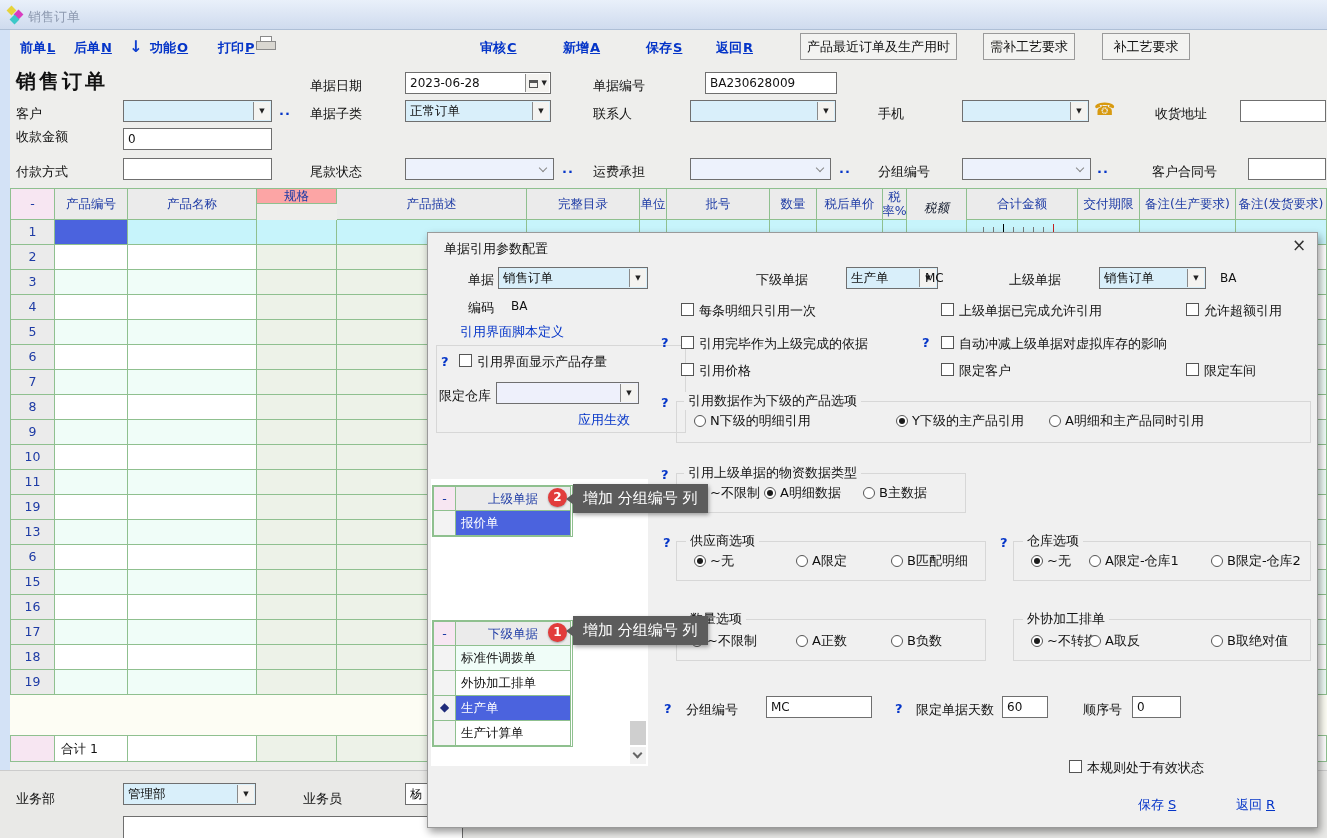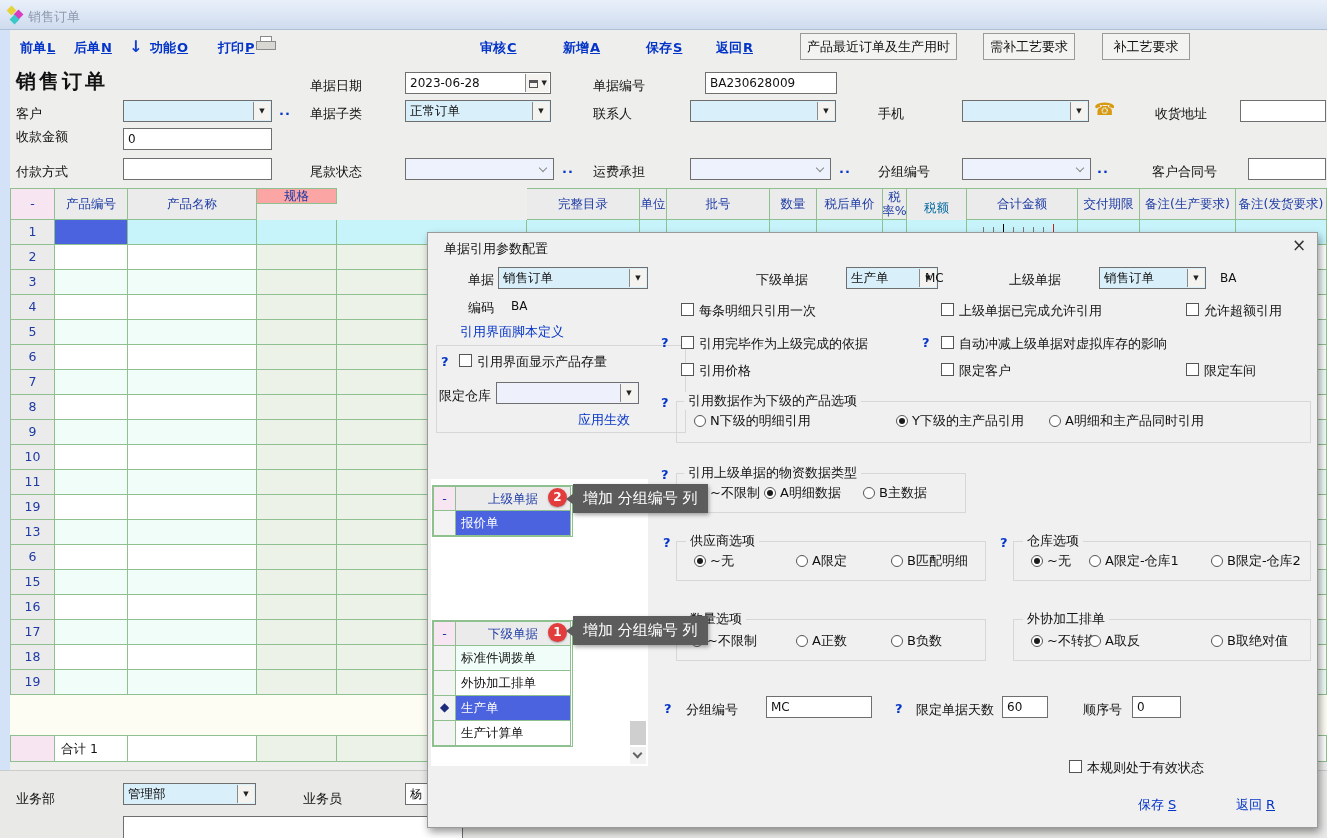--- a/index.html
+++ b/index.html
@@ -137,27 +137,28 @@
     </div>
   <span class="dots" style="left:1097px;top:161px">..</span>
   <span class="lbl" style="left:1152px;top:163px">客户合同号</span>
   <div class="inp" style="left:1248px;top:158px;width:78px;height:22px"></div>
 
   <div class="abs" id="grid" style="left:10px;top:188px;width:1317px;height:574px">
       <div class="cell bt bl" style="position: absolute; left: 0px; top: 0px; width: 45px; height: 32px; background: rgb(247, 230, 242); color: rgb(30, 59, 165); display: flex; align-items: center; justify-content: center; text-align: center; line-height: 14px; white-space: normal;">-</div>
       <div class="cell bt" style="position: absolute; left: 45px; top: 0px; width: 73px; height: 32px; background: rgb(235, 235, 235); color: rgb(30, 59, 165); display: flex; align-items: center; justify-content: center; text-align: center; line-height: 14px; white-space: normal;">产品编号</div>
       <div class="cell bt" style="position: absolute; left: 118px; top: 0px; width: 129px; height: 32px; background: rgb(235, 235, 235); color: rgb(30, 59, 165); display: flex; align-items: center; justify-content: center; text-align: center; line-height: 14px; white-space: normal;">产品名称</div>
       <div class="cell bt" style="position: absolute; left: 247px; top: 0px; width: 80px; height: 16px; background: #fca5a5; color: rgb(30, 59, 165); display: flex; align-items: center; justify-content: center; text-align: center; line-height: 14px; white-space: normal;">规格</div>
+      <div class="cell bt" style="position: absolute; left: 327px; top: 0px; width: 190px; height: 32px; background: rgb(235, 235, 235); color: rgb(30, 59, 165); display: flex; align-items: center; justify-content: center; text-align: center; line-height: 14px; white-space: normal;">产品描述</div>
       <div class="cell bt" style="position: absolute; left: 517px; top: 0px; width: 113px; height: 32px; background: rgb(235, 235, 235); color: rgb(30, 59, 165); display: flex; align-items: center; justify-content: center; text-align: center; line-height: 14px; white-space: normal;">完整目录</div>
       <div class="cell bt" style="position: absolute; left: 630px; top: 0px; width: 27px; height: 32px; background: rgb(235, 235, 235); color: rgb(30, 59, 165); display: flex; align-items: center; justify-content: center; text-align: center; line-height: 14px; white-space: normal;">单位</div>
       <div class="cell bt" style="position: absolute; left: 657px; top: 0px; width: 103px; height: 32px; background: rgb(235, 235, 235); color: rgb(30, 59, 165); display: flex; align-items: center; justify-content: center; text-align: center; line-height: 14px; white-space: normal;">批号</div>
       <div class="cell bt" style="position: absolute; left: 760px; top: 0px; width: 47px; height: 32px; background: rgb(235, 235, 235); color: rgb(30, 59, 165); display: flex; align-items: center; justify-content: center; text-align: center; line-height: 14px; white-space: normal;">数量</div>
       <div class="cell bt" style="position: absolute; left: 807px; top: 0px; width: 66px; height: 32px; background: rgb(235, 235, 235); color: rgb(30, 59, 165); display: flex; align-items: center; justify-content: center; text-align: center; line-height: 14px; white-space: normal;">税后单价</div>
       <div class="cell bt" style="position: absolute; left: 873px; top: 0px; width: 24px; height: 32px; background: rgb(235, 235, 235); color: rgb(30, 59, 165); display: flex; align-items: center; justify-content: center; text-align: center; line-height: 14px; white-space: normal;">税率%</div>
-      <div class="cell bt" style="position: absolute; left: 897px; top: 0px; width: 60px; height: 40px; background: rgb(235, 235, 235); color: #0369a1; display: flex; align-items: center; justify-content: center; text-align: center; line-height: 14px; white-space: normal;">税额</div>
+      <div class="cell bt" style="position: absolute; left: 897px; top: 0px; width: 60px; height: 40px; background: rgb(235, 235, 235); color: #0f172a; display: flex; align-items: center; justify-content: center; text-align: center; line-height: 14px; white-space: normal; font-style: italic;">税额</div>
       <div class="cell bt" style="position: absolute; left: 957px; top: 0px; width: 111px; height: 32px; background: rgb(235, 235, 235); color: rgb(30, 59, 165); display: flex; align-items: center; justify-content: center; text-align: center; line-height: 14px; white-space: normal;">合计金额</div>
       <div class="cell bt" style="position: absolute; left: 1068px; top: 0px; width: 62px; height: 32px; background: rgb(235, 235, 235); color: rgb(30, 59, 165); display: flex; align-items: center; justify-content: center; text-align: center; line-height: 14px; white-space: normal;">交付期限</div>
       <div class="cell bt" style="position: absolute; left: 1130px; top: 0px; width: 96px; height: 32px; background: rgb(235, 235, 235); color: rgb(30, 59, 165); display: flex; align-items: center; justify-content: center; text-align: center; line-height: 14px; white-space: normal;">备注(生产要求)</div>
       <div class="cell bt" style="position: absolute; left: 1226px; top: 0px; width: 91px; height: 32px; background: rgb(235, 235, 235); color: rgb(30, 59, 165); display: flex; align-items: center; justify-content: center; text-align: center; line-height: 14px; white-space: normal;">备注(发货要求)</div>
       <div class="cell bl" style="position: absolute; left: 0px; top: 32px; width: 45px; height: 25px; background: rgb(235, 235, 235); color: rgb(30, 59, 165); text-align: center; line-height: 23px;">1</div>
       <div class="cell" style="position: absolute; left: 45px; top: 32px; width: 73px; height: 25px; background: rgb(75, 99, 222);"></div>
       <div class="cell" style="position: absolute; left: 118px; top: 32px; width: 129px; height: 25px; background: rgb(199, 244, 251);"></div>
       <div class="cell" style="position: absolute; left: 247px; top: 32px; width: 80px; height: 25px; background: rgb(199, 244, 251);"></div>
       <div class="cell" style="position: absolute; left: 327px; top: 32px; width: 190px; height: 25px; background: rgb(199, 244, 251);"></div>
       <div class="cell" style="position: absolute; left: 517px; top: 32px; width: 113px; height: 25px; background: rgb(199, 244, 251);"></div>

